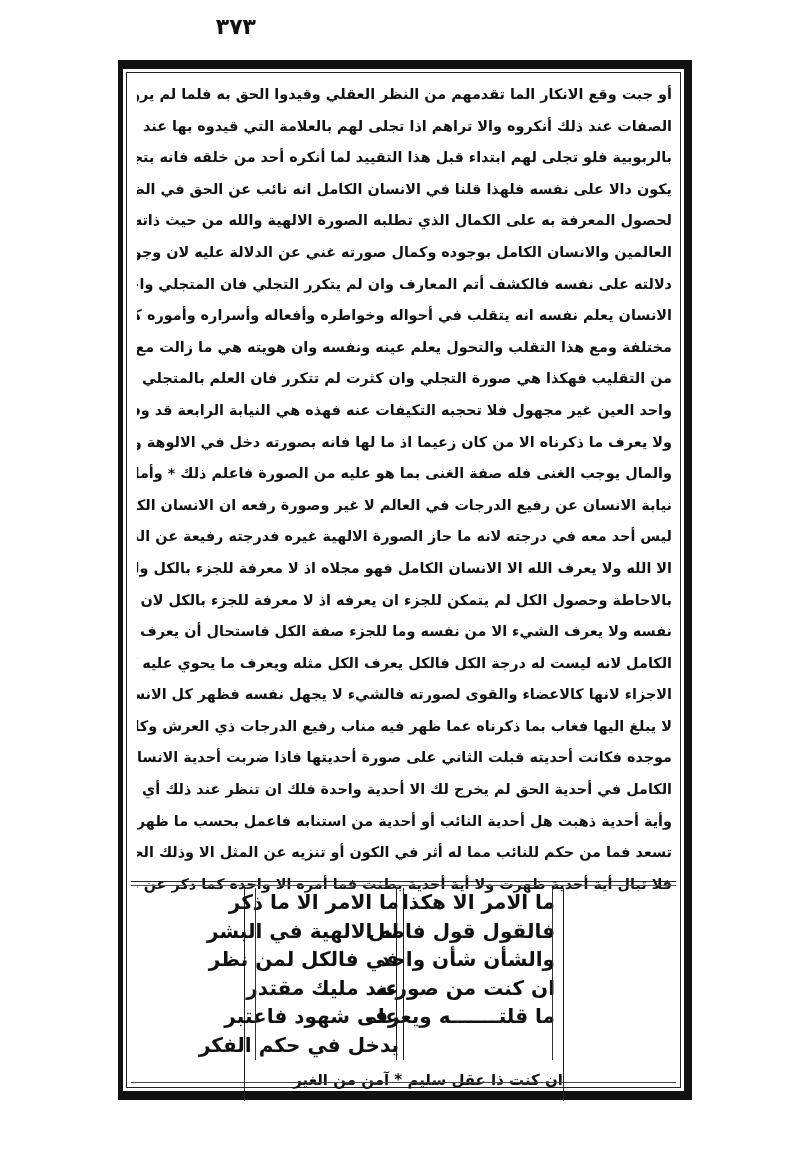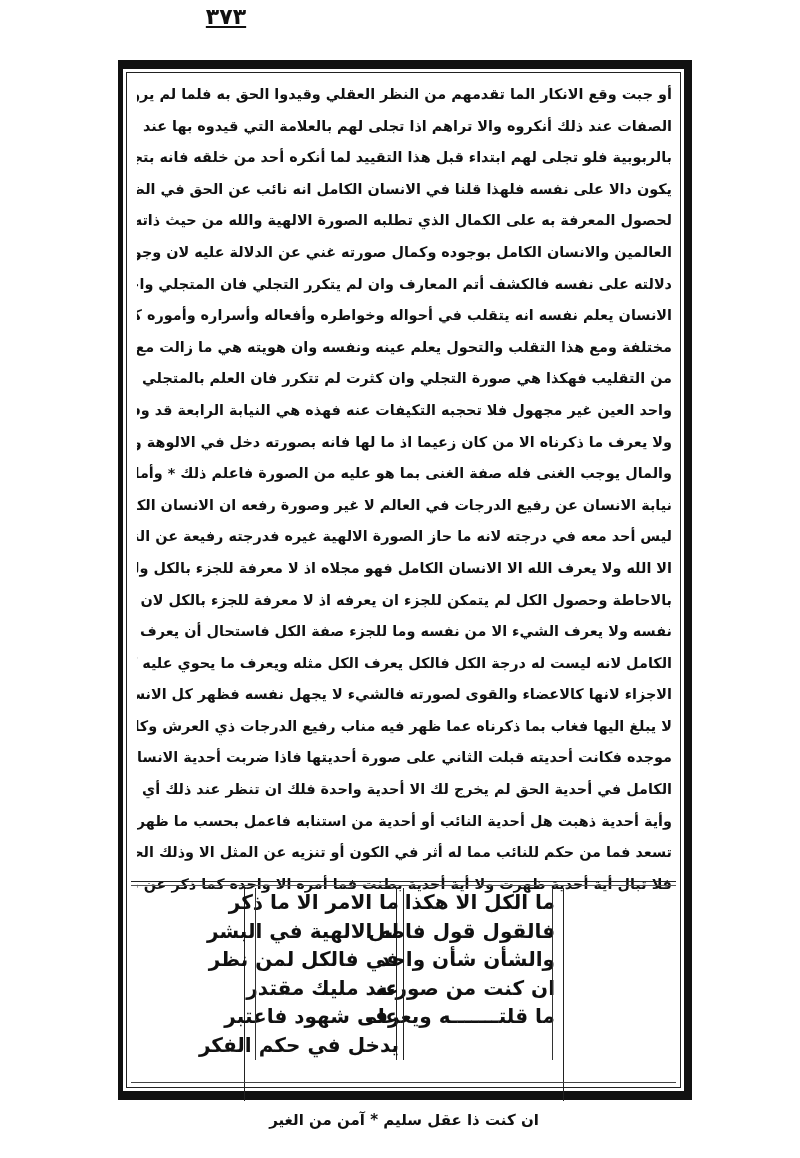--- a/index.html
+++ b/index.html
@@ -11,28 +11,27 @@
     width: 800px;
     height: 1158px;
     position: relative;
     overflow: hidden;
     font-family: "DejaVu Sans", sans-serif;
     color: #111111;
   }
   .page-number {
     position: absolute;
     left: 196px;
-    top: 4px;
+    top: 14px;
     width: 60px;
-    text-align: center;
+    text-align: right;
     font-size: 22px;
     font-weight: bold;
     letter-spacing: 1px;
     direction: rtl;
-    text-decoration: underline;
   }
   .frame-outer {
     position: absolute;
     left: 118px;
     top: 60px;
     width: 574px;
     height: 1040px;
     box-sizing: border-box;
     border-top: 9px solid #111;
     border-right: 8px solid #111;
@@ -130,23 +129,21 @@
   }
   .verse-final {
     position: absolute;
     left: 0;
     right: 0;
     top: 176px;
     height: 32px;
     line-height: 32px;
     font-size: 15px;
     font-weight: bold;
-    text-align: center;
     white-space: nowrap;
-    margin-top: 40px;
   }
   .bottom-rule {
     position: absolute;
     left: 4px;
     right: 4px;
     bottom: 4px;
     border-top: 1px solid #444;
   }
 </style>
 </head>
@@ -185,21 +182,21 @@
       <div class="prose-line">تسعد فما من حكم للنائب مما له أثر في الكون أو تنزيه عن المثل الا وذلك الحكم لمن استنابه</div>
       <div class="prose-line last">فلا تبال أية أحدية ظهرت ولا أية أحدية بطنت فما أمره الا واحدة كما ذكر عن نفسه</div>
     </div>
 
     <div class="divider"></div>
     <div class="divider second"></div>
 
     <div class="verse-box">
       <div class="verse-col right">
         <div class="col-border-r"></div>
-        <div class="hemistich">ما الكل الا هكذا</div>
+        <div class="hemistich">ما الامر الا هكذا</div>
         <div class="hemistich">فالقول قول فاصل</div>
         <div class="hemistich">والشأن شأن واحد</div>
         <div class="hemistich">ان كنت من صورته</div>
         <div class="hemistich">ما قلتـــــــه ويعرف</div>
       </div>
 
       <div class="verse-sep"></div>
 
       <div class="verse-col left">
         <div class="col-border-l"></div>

